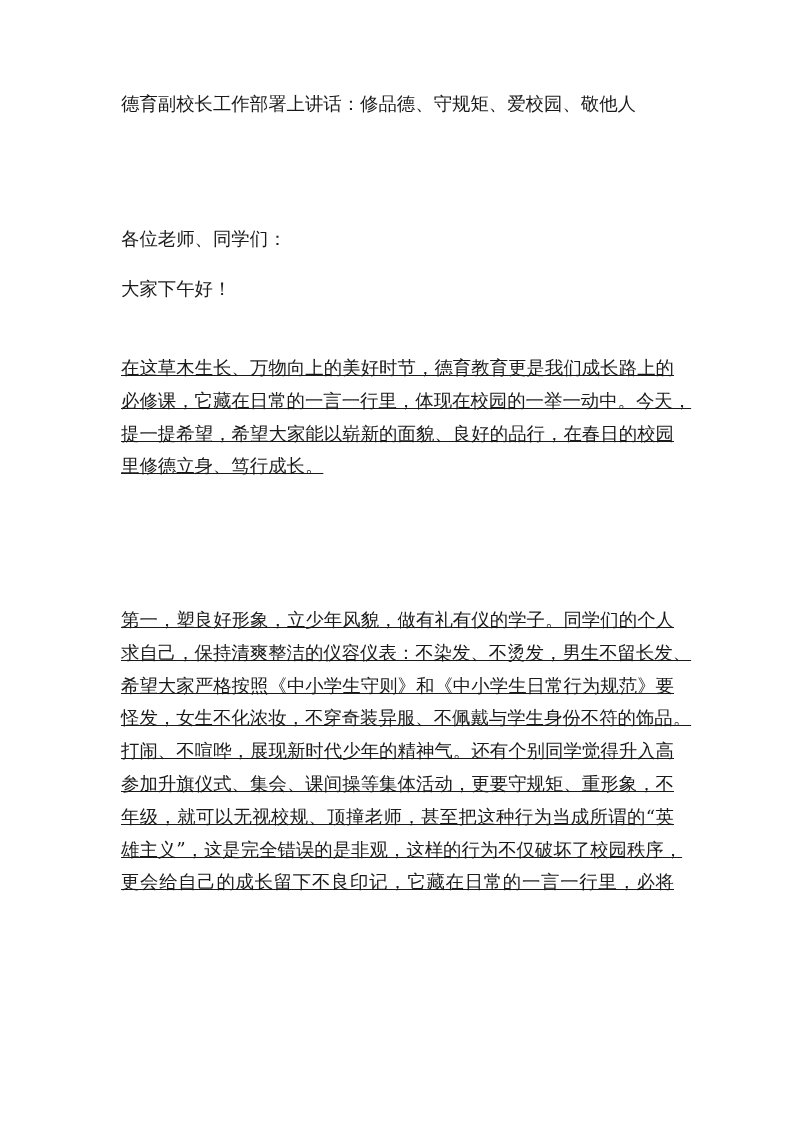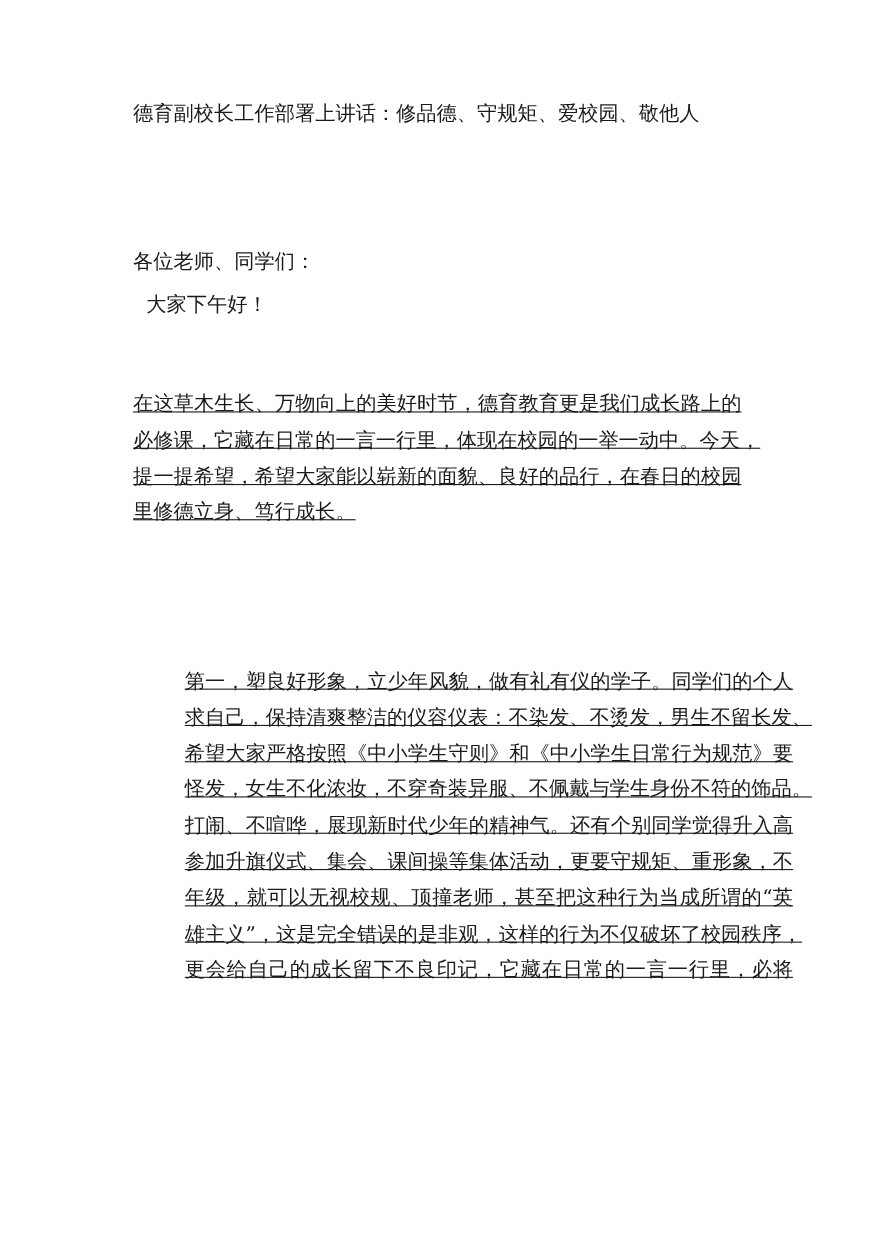--- a/index.html
+++ b/index.html
@@ -53,30 +53,30 @@
   </style>
 </head>
 <body>
 
 <div class="page">
 
   <div class="line-block" style="top:88px;">德育副校长工作部署上讲话：修品德、守规矩、爱校园、敬他人</div>
 
   <div class="line-block" style="top:187px;margin-top:36px;">各位老师、同学们：</div>
 
-  <div class="line-block" style="top:262px;margin-left:12px;">大家下午好！</div>
+  <div class="line-block" style="top:273px;">大家下午好！</div>
 
   <div class="para" style="top:352px;">
     <span class="ln">在这草木生长、万物向上的美好时节，德育教育更是我们成长路上的</span>
     <span class="ln">必修课，它藏在日常的一言一行里，体现在校园的一举一动中。今天，</span>
     <span class="ln">提一提希望，希望大家能以崭新的面貌、良好的品行，在春日的校园</span>
     <span class="ln last">里修德立身、笃行成长。</span>
   </div>
 
-  <div class="para" style="top:604px;margin-left:47px;">
+  <div class="para" style="top:604px;">
     <span class="ln">第一，塑良好形象，立少年风貌，做有礼有仪的学子。同学们的个人</span>
     <span class="ln">求自己，保持清爽整洁的仪容仪表：不染发、不烫发，男生不留长发、</span>
     <span class="ln">希望大家严格按照《中小学生守则》和《中小学生日常行为规范》要</span>
     <span class="ln">怪发，女生不化浓妆，不穿奇装异服、不佩戴与学生身份不符的饰品。</span>
     <span class="ln">打闹、不喧哗，展现新时代少年的精神气。还有个别同学觉得升入高</span>
     <span class="ln">参加升旗仪式、集会、课间操等集体活动，更要守规矩、重形象，不</span>
     <span class="ln">年级，就可以无视校规、顶撞老师，甚至把这种行为当成所谓的“英</span>
     <span class="ln">雄主义”，这是完全错误的是非观，这样的行为不仅破坏了校园秩序，</span>
     <span class="ln">更会给自己的成长留下不良印记，它藏在日常的一言一行里，必将</span>
   </div>

